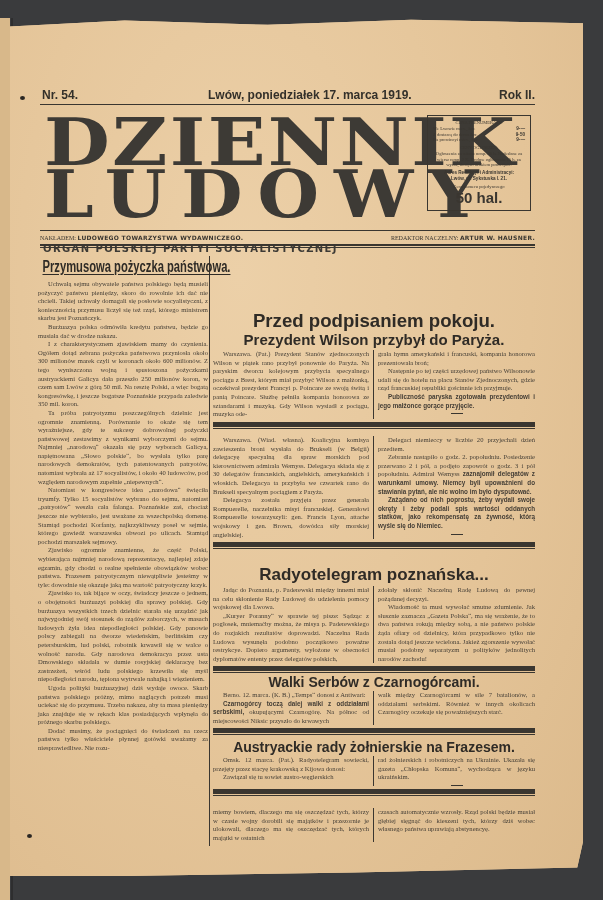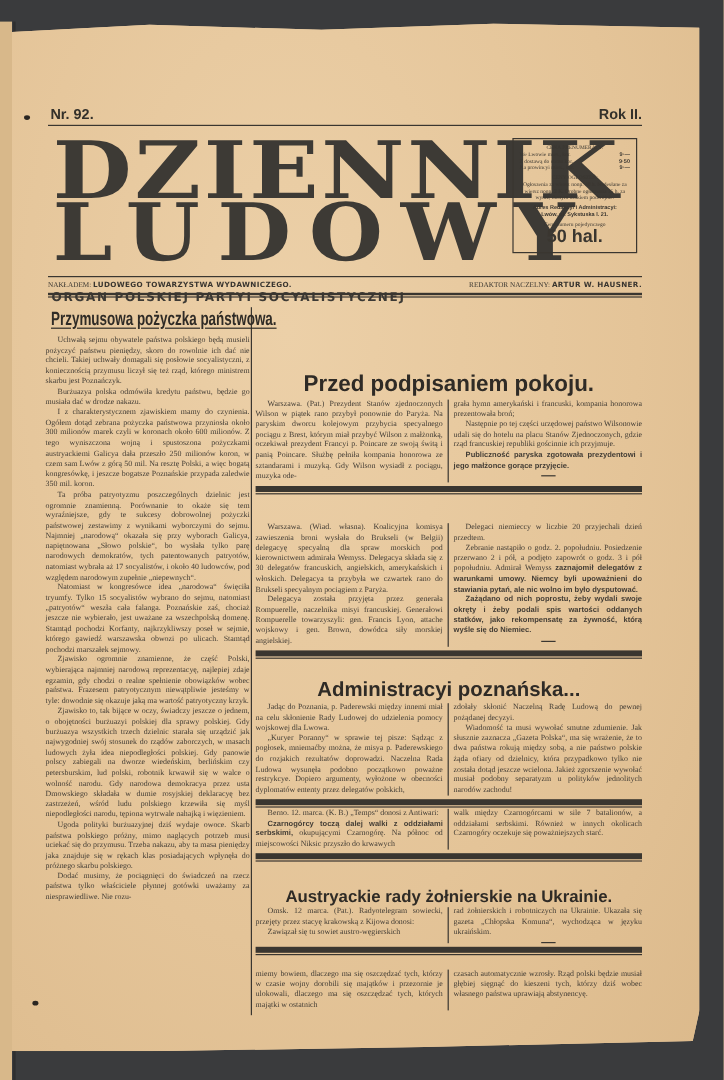--- a/index.html
+++ b/index.html
@@ -46,21 +46,22 @@
 </head>
 <body>
 
 <div class="leftstrip"></div>
 <div class="leftline"></div>
 
 <div class="page">
 </div>
 
 <div class="topline">
-  <span style="left:2px;">Nr. 92.</span>
+  <span style="left:2px;">Nr. 54.</span>
+  <span style="left:168px;">Lwów, poniedziałek 17. marca 1919.</span>
   <span style="right:0;">Rok II.</span>
 </div>
 <div class="rule" style="left:40px;top:104px;width:495px;height:1px;"></div>
 
 <div class="mast">
   <div class="l1">DZIENNIK</div>
   <div class="l2">LUDOWY</div>
   <div class="sub">ORGAN POLSKIEJ PARTYI SOCYALISTYCZNEJ</div>
 </div>
 
@@ -105,20 +106,21 @@
     <p>Natomiast w kongresówce idea „narodowa“ święciła tryumfy. Tylko 15 socyalistów wybrano do sejmu, natomiast „patryotów“ weszła cała falanga. Poznańskie zaś, chociaż jeszcze nie wybierało, jest uważane za wszechpolską domenę. Stamtąd pochodzi Korfanty, najkrzykliwszy poseł w sejmie, którego gawiedź warszawska obwozi po ulicach. Stamtąd pochodzi marszałek sejmowy.</p>
     <p>Zjawisko ogromnie znamienne, że część Polski, wybierająca najmniej narodową reprezentacyę, najlepiej zdaje egzamin, gdy chodzi o realne spełnienie obowiązków wobec państwa. Frazesem patryotycznym niewątpliwie jesteśmy w tyle: dowodnie się okazuje jaką ma wartość patryotyczny krzyk.</p>
     <p>Zjawisko to, tak bijące w oczy, świadczy jeszcze o jednem, o obojętności burżuazyi polskiej dla sprawy polskiej. Gdy burżuazya wszystkich trzech dzielnic starała się urządzić jak najwygodniej swój stosunek do rządów zaborczych, w masach ludowych żyła idea niepodległości polskiej. Gdy panowie polscy zabiegali na dworze wiedeńskim, berlińskim czy petersburskim, lud polski, robotnik krwawił się w walce o wolność narodu. Gdy narodowa demokracya przez usta Dmowskiego składała w dumie rosyjskiej deklaracyę bez zastrzeżeń, wśród ludu polskiego krzewiła się myśl niepodległości narodu, tępiona wytrwale nahajką i więzieniem.</p>
     <p>Ugoda polityki burżuazyjnej dziś wydaje owoce. Skarb państwa polskiego próżny, mimo naglących potrzeb musi uciekać się do przymusu. Trzeba nakazu, aby ta masa pieniędzy jaka znajduje się w rękach klas posiadających wpłynęła do próżnego skarbu polskiego.</p>
     <p>Dodać musimy, że pociągnięci do świadczeń na rzecz państwa tylko właściciele płynnej gotówki uważamy za niesprawiedliwe. Nie rozu-</p>
   </div>
 </div>
 
 <div class="col-right" style="top:262px;">
   <div class="art-title h-big">Przed podpisaniem pokoju.</div>
+  <div class="art-title h-small" style="font-size:15px;">Prezydent Wilson przybył do Paryża.</div>
   <div class="two body" style="margin-top:2px;">
     <div class="c">
         <p>Warszawa. (Pat.) Prezydent Stanów zjednoczonych Wilson w piątek rano przybył ponownie do Paryża. Na paryskim dworcu kolejowym przybycia specyalnego pociągu z Brest, którym miał przybyć Wilson z małżonką, oczekiwał prezydent Francyi p. Poincare ze swoją świtą i panią Poincare. Służbę pełniła kompania honorowa ze sztandarami i muzyką. Gdy Wilson wysiadł z pociągu, muzyka ode-</p>
       </div>
     <div class="c">
       <p style="text-indent:0">grała hymn amerykański i francuski, kompania honorowa prezentowała broń;</p>
       <p>Następnie po tej części urzędowej państwo Wilsonowie udali się do hotelu na placu Stanów Zjednoczonych, gdzie rząd francuskiej republiki gościnnie ich przyjmuje.</p>
       <p class="bold">Publiczność paryska zgotowała prezydentowi i jego małżonce gorące przyjęcie.</p>
       <div class="dash"></div>
     </div>
@@ -138,51 +140,52 @@
       <p><span>Zebranie nastąpiło o godz. 2. popołudniu. Posiedzenie przerwano 2 i pół, a podjęto zapowrót o godz. 3 i pół popołudniu. Admirał Wemyss</span> <span class="bold">zaznajomił delegatów z warunkami umowy. Niemcy byli upoważnieni do stawiania pytań, ale nic wolno im było dysputować.</span></p>
       <p class="bold">Zażądano od nich poprostu, żeby wydali swoje okręty i żeby podali spis wartości oddanych statków, jako rekompensatę za żywność, którą wyśle się do Niemiec.</p>
       <div class="dash"></div>
     </div>
   </div>
   <div class="thick"></div>
     <div class="thin"></div>
 </div>
 
 <div class="col-right" style="top:517px;">
-  <div class="art-title h-med" style="font-size:17px;">Administracyi poznańska...</div>
+  <div class="art-title h-med" style="font-size:17px;">Radyotelegram poznańska...</div>
   <div class="two body" style="margin-top:1px;">
     <div class="c">
       <p>Jadąc do Poznania, p. Paderewski między innemi miał na celu skłonienie Rady Ludowej do udzielenia pomocy wojskowej dla Lwowa.</p>
       <p>„Kuryer Poranny“ w sprawie tej pisze: Sądząc z pogłosek, mniemaćby można, że misya p. Paderewskiego do rozjakich rezultatów doprowadzi. Naczelna Rada Ludowa wysunęła podobno początkowo poważne restrykcye. Dopiero argumenty, wyłożone w obecności dyplomatów ententy przez delegatów polskich,</p>
     </div>
     <div class="c">
       <p style="text-indent:0">zdołały skłonić Naczelną Radę Ludową do pewnej pożądanej decyzyi.</p>
       <p>Wiadomość ta musi wywołać smutne zdumienie. Jak słusznie zaznacza „Gazeta Polska“, ma się wrażenie, że to dwa państwa rokują między sobą, a nie państwo polskie żąda ofiary od dzielnicy, która przypadkowo tylko nie została dotąd jeszcze wcielona. Jakież zgorszenie wywołać musiał podobny separatyzm u polityków jednolitych narodów zachodu!</p>
     </div>
   </div>
   <div class="thick"></div>
     <div class="thin"></div>
 </div>
 
 <div class="col-right" style="top:626px;">
+  <div class="art-title h-small">Walki Serbów z Czarnogórcami.</div>
   <div class="two body">
     <div class="c">
       <p>Berno. 12. marca. (K. B.) „Temps“ donosi z Antiwari:</p>
       <p><span class="bold">Czarnogórcy toczą dalej walki z oddziałami serbskimi,</span> <span>okupującymi Czarnogórę. Na północ od miejscowości Niksic przyszło do krwawych</span></p>
     </div>
     <div class="c">
         <p style="text-indent:0">walk między Czarnogórcami w sile 7 batalionów, a oddziałami serbskimi. Również w innych okolicach Czarnogóry oczekuje się poważniejszych starć.</p>
       </div>
   </div>
   <div class="thick"></div>
     <div class="thin"></div>
 </div>
 
 <div class="col-right" style="top:691px;">
-  <div class="art-title h-small">Austryackie rady żołnierskie na Ukrainie.</div>
+  <div class="art-title h-small">Austryackie rady żołnierskie na Frazesem.</div>
   <div class="two body">
     <div class="c">
       <p>Omsk. 12 marca. (Pat.). Radyotelegram sowiecki, przejęty przez stacyę krakowską z Kijowa donosi:</p>
       <p>Zawiązał się tu sowiet austro-węgierskich</p>
     </div>
     <div class="c">
       <p style="text-indent:0">rad żołnierskich i robotniczych na Ukrainie. Ukazała się gazeta „Chłopska Komuna“, wychodząca w języku ukraińskim.</p>
       <div class="dash"></div>
     </div>
   </div>

